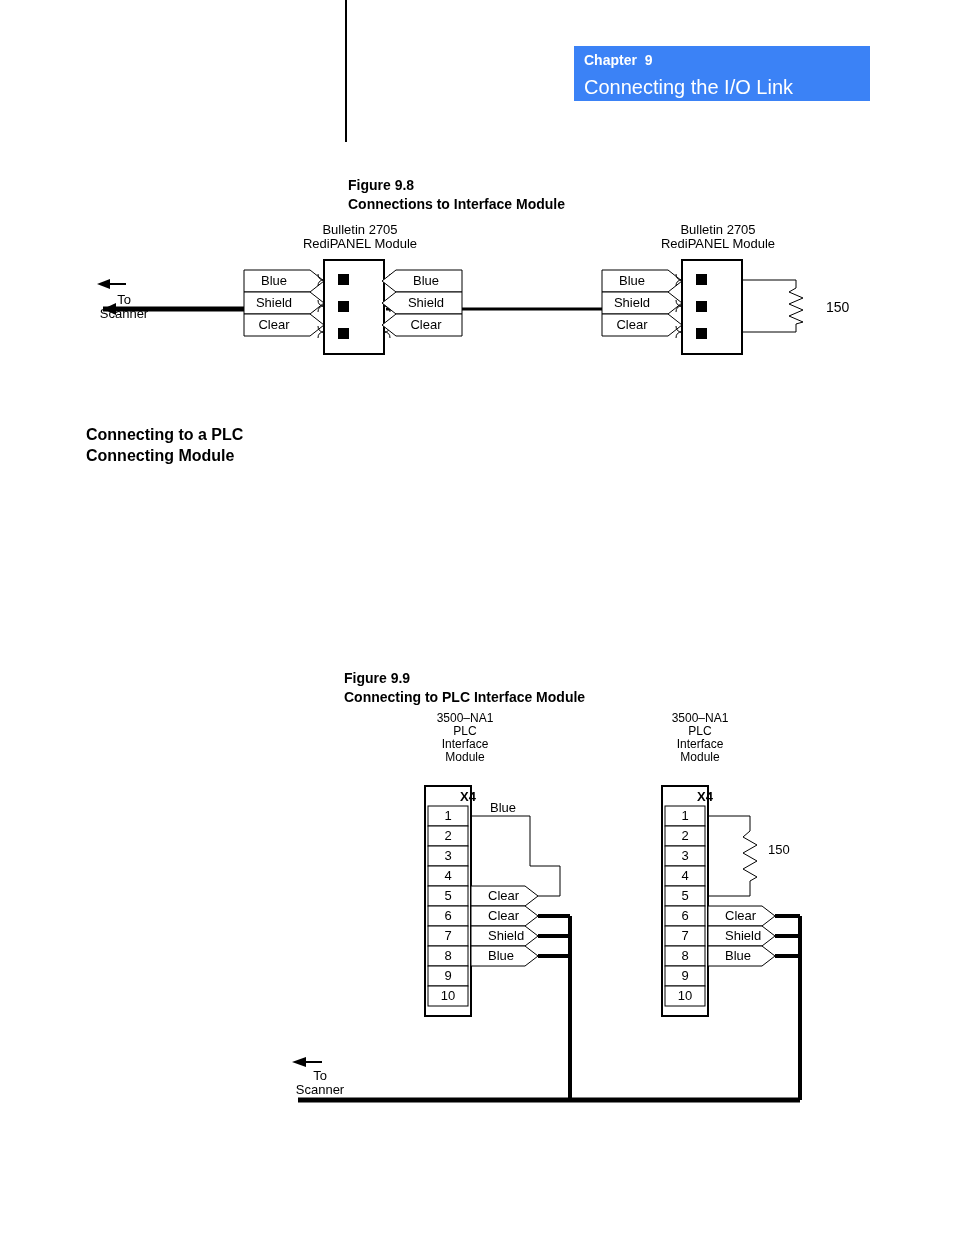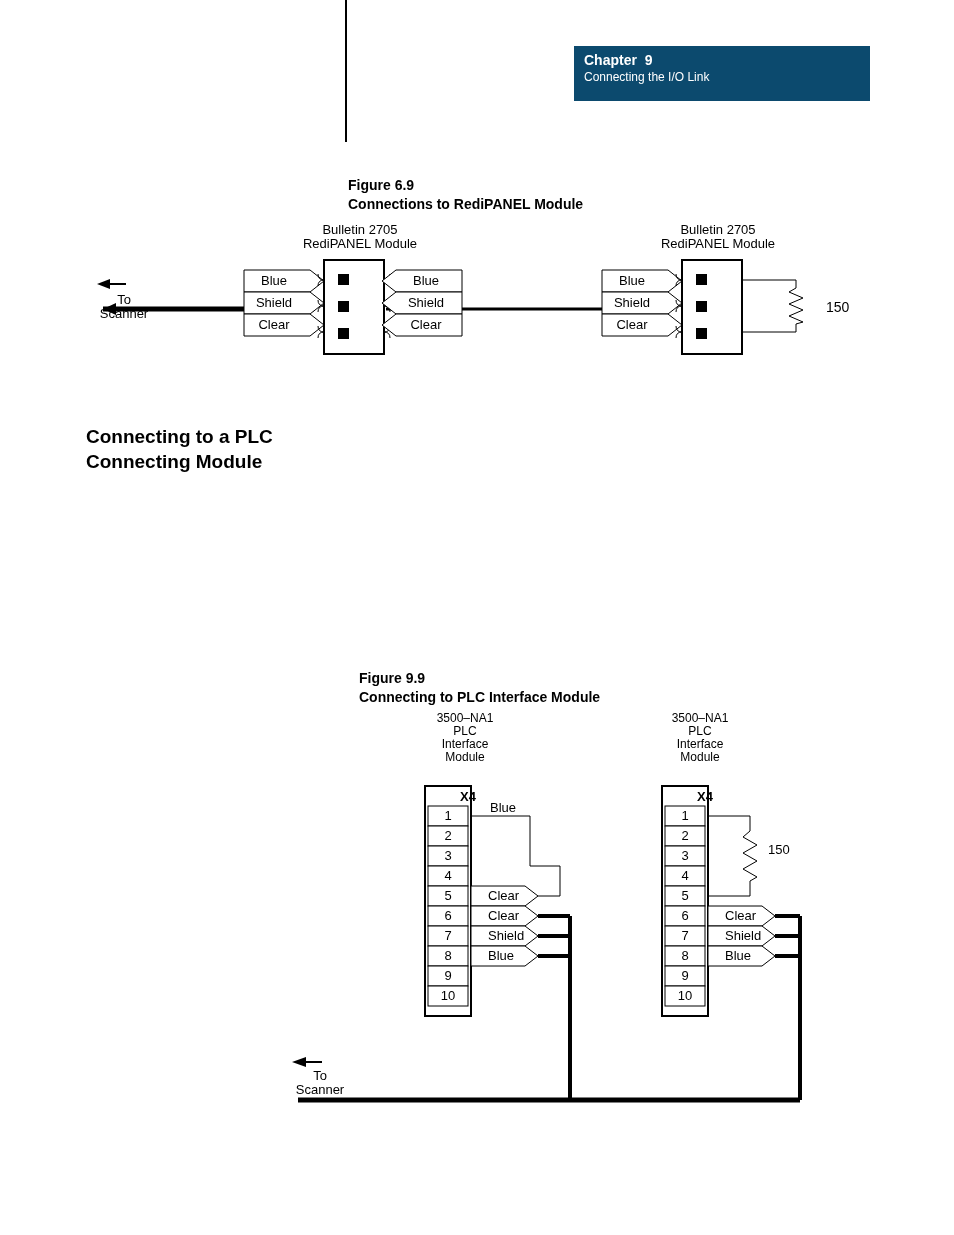--- a/index.html
+++ b/index.html
@@ -1,39 +1,39 @@
 <!DOCTYPE html>
 <html><head>
 <meta charset="utf-8">
 <style>
   html,body{margin:0;padding:0;background:#fff;font-family:Helvetica,Arial,sans-serif;color:#000}
   .page{position:relative;width:954px;height:1235px;margin:0 auto}
-  .hdr{position:absolute;left:574px;top:46px;width:296px;height:55px;background:#0c4a6e;color:#fff;padding:6px 10px;box-sizing:border-box}
+  .hdr{position:absolute;left:574px;top:46px;width:296px;height:55px;background:#3b82f6;color:#fff;padding:6px 10px;box-sizing:border-box}
   .hdr .ch{font-size:14px}
   .hdr .ch b{font-weight:700}
-  .hdr .sub{font-size:12px;font-weight:400;margin-top:2px}
+  .hdr .sub{font-size:20px;font-weight:400;margin-top:8px}
   .vline{position:absolute;left:345px;top:0;width:2px;height:142px;background:#000}
   .figcap{position:absolute;font-size:14px;font-weight:700;line-height:1.35}
   svg{position:absolute}
   svg text{font-family:Helvetica,Arial,sans-serif}
-  .section-h{position:absolute;left:86px;top:425px;font-size:19px;font-weight:700;line-height:1.3}
+  .section-h{position:absolute;left:86px;top:425px;font-size:16px;font-weight:700;line-height:1.3}
 </style>
 </head>
 <body>
 
 <div class="page">
   <div class="vline"></div>
   <div class="hdr">
     <div class="ch"><b><span>Chapter</span>&nbsp; <span>9</span></b></div>
     <div class="sub">Connecting the I/O Link</div>
   </div>
 
   <div class="figcap" style="left:348px;top:176px">
-    <span>Figure 6.9</span><br>
-    <span>Connections to RediPANEL Module</span>
+    <span>Figure 9.8</span><br>
+    <span>Connections to Interface Module</span>
   </div>
 
   <svg width="870" height="170" style="left:66px;top:218px">
 
     <text x="294" y="16" font-size="13" text-anchor="middle">Bulletin 2705</text>
     <text x="294" y="30" font-size="13" text-anchor="middle">RediPANEL Module</text>
     <text x="652" y="16" font-size="13" text-anchor="middle">Bulletin 2705</text>
     <text x="652" y="30" font-size="13" text-anchor="middle">RediPANEL Module</text>
 
     <line x1="37" y1="91" x2="248" y2="91" stroke="#000" stroke-width="5"></line>
@@ -98,21 +98,21 @@
       <polyline points="730,70 723,74 737,80 723,86 737,92 723,98 737,104 730,106" fill="none" stroke="#000"></polyline>
       <text x="760" y="94" font-size="14">150</text>
     </g>
   </svg>
 
   <div class="section-h">
     <span>Connecting to a PLC</span><br>
     <span>Connecting Module</span>
   </div>
 
-  <div class="figcap" style="left:359px;top:669px">
+  <div class="figcap" style="left:344px;top:669px">
     <span>Figure 9.9</span><br>
     <span>Connecting to PLC Interface Module</span>
   </div>
 
   <svg width="700" height="420" style="left:270px;top:706px">
 
     <text x="195" y="16" font-size="12" text-anchor="middle">3500–NA1</text>
     <text x="195" y="29" font-size="12" text-anchor="middle">PLC</text>
     <text x="195" y="42" font-size="12" text-anchor="middle">Interface</text>
     <text x="195" y="55" font-size="12" text-anchor="middle">Module</text>

